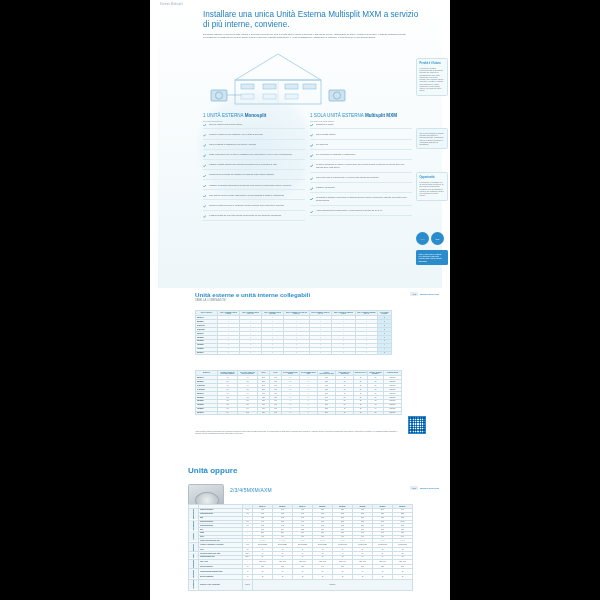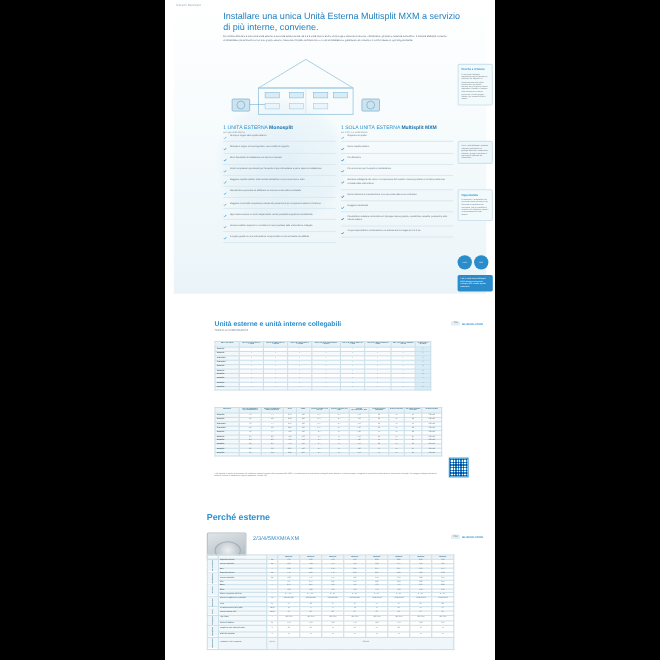--- a/index.html
+++ b/index.html
@@ -23,21 +23,21 @@
   }
   .side-strip-right {
     position: absolute; left: 442px; top: 0; width: 8px; height: 600px;
     background: #eef4f7;
   }
   .tiny { font-size: 2.1px; line-height: 1.35; color: #5a6a74; }
   .xtiny { font-size: 1.7px; line-height: 1.3; color: #6b7a83; }
 
   
   .hero {
-    position: absolute; left: 8px; top: 0; width: 284px; height: 267px;
+    position: absolute; left: 8px; top: 0; width: 284px; height: 328px;
     background: linear-gradient(180deg, #ffffff 0%, #f4fafc 55%, #eaf4f8 100%);
   }
   .runhead {
     position: absolute; left: 2px; top: 3px;
     font-size: 2.6px; color: #8fa6b2; letter-spacing: .2px;
   }
   .hero-title {
     position: absolute; left: 45px; top: 10px; width: 220px;
     font-size: 8.2px; line-height: 1.22; color: #1f7fc0; font-weight: 400;
   }
@@ -575,21 +575,21 @@
             </tr>
         </tbody>
       </table>
     </div>
 
     <div class="footnote xtiny">I dati riportati in tabella si riferiscono alle condizioni nominali previste dalla normativa EN 14825. Le combinazioni di unità interne collegabili sono indicative: verificare sempre il rapporto di capacità tra unità esterna e unità interne collegate. Per maggiori dettagli consultare il manuale tecnico di installazione oppure inquadrare il codice QR.</div>
     <div class="qr"></div>
   </div>
 
   <div class="sec3">
-    <h2 class="sec-title">Perché esterne</h2>
+    <h2 class="sec-title">Unità oppure</h2>
     <div class="unit-img"></div>
     <div class="model-line">2/3/4/5MXM/AXM</div>
     <div class="code-pill spec-pill">
       <span class="tagbox">TEC</span>
       <span class="code">BLUEVOLUTION</span>
     </div>
 
     <div class="tblwrap3">
       <table class="spec">
         <thead>

